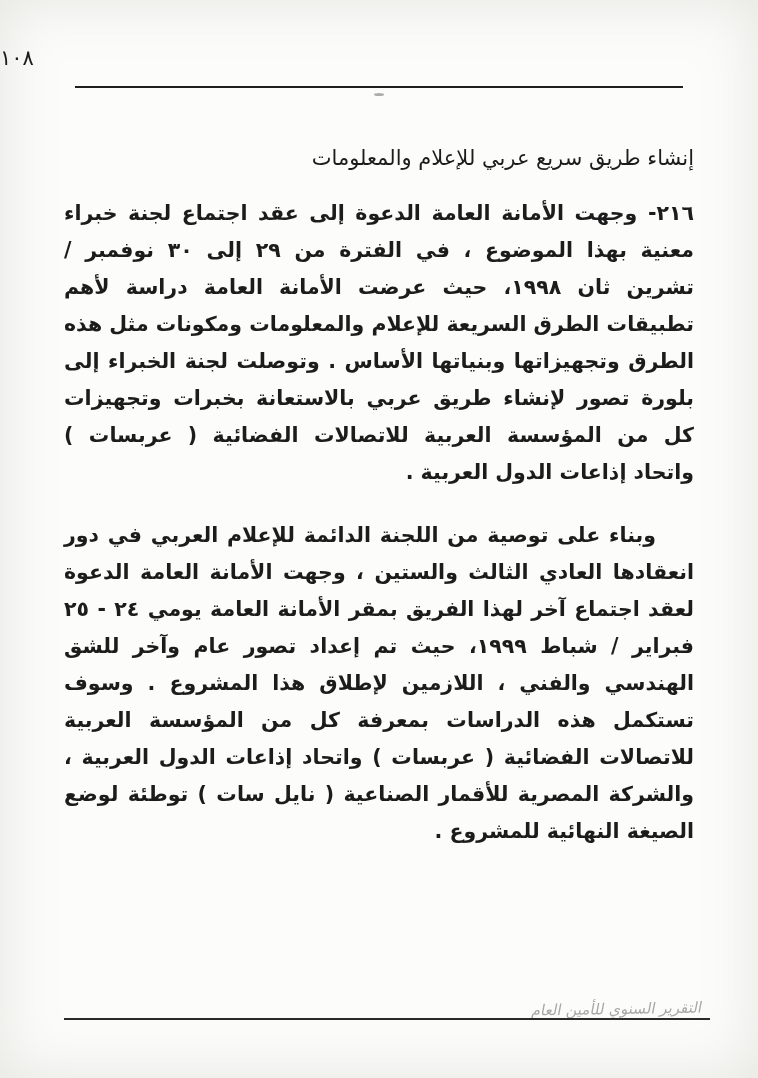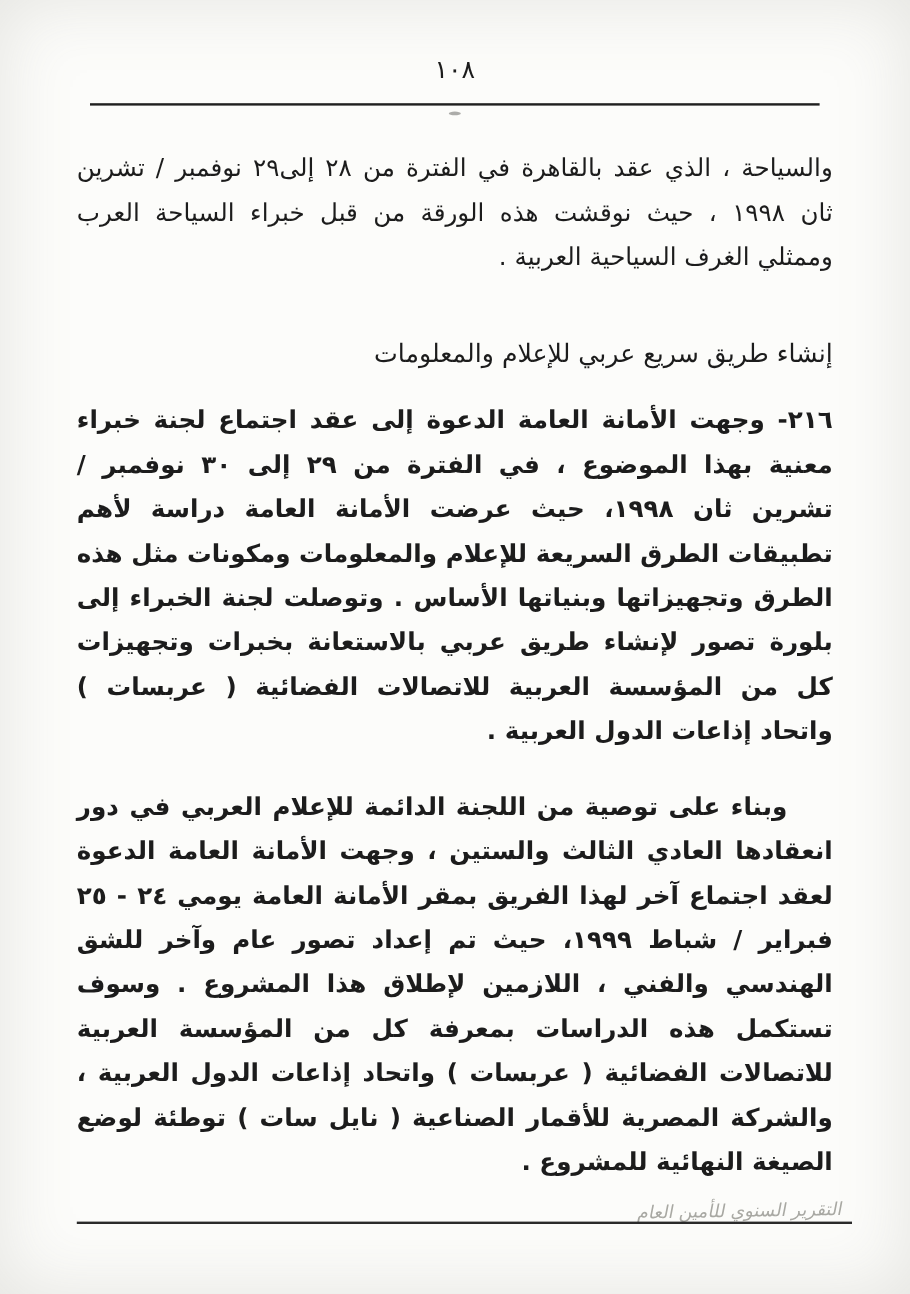--- a/index.html
+++ b/index.html
@@ -15,21 +15,21 @@
     overflow: hidden;
     position: relative;
     box-shadow: inset 0 0 60px rgba(120,120,110,0.18);
   }
   .page {
     position: relative;
     width: 100%;
     height: 100%;
   }
   .page-number {
-    text-align: center;
+    text-align: left;
     padding-top: 46px;
     font-size: 21px;
     letter-spacing: 10px;
     direction: rtl;
   }
   .top-rule {
     width: 608px;
     margin: 16px auto 0 auto;
     border: none;
     border-top: 2px solid #1f1f1f;
@@ -102,21 +102,20 @@
 <div class="page">
 
   <div class="page-number">١٠٨</div>
 
   <hr class="top-rule">
 
   <div class="scan-artifact"></div>
 
   <div class="content">
 
-    <p class="para-1">والسياحة ، الذي عقد بالقاهرة في الفترة من ٢٨ إلى٢٩ نوفمبر / تشرين ثان ١٩٩٨ ، حيث نوقشت هذه الورقة من قبل خبراء السياحة العرب وممثلي الغرف السياحية العربية .</p>
 
     <div class="section-heading">إنشاء طريق سريع عربي للإعلام والمعلومات</div>
 
     <p class="para-2">٢١٦- وجهت الأمانة العامة الدعوة إلى عقد اجتماع لجنة خبراء معنية بهذا الموضوع ، في الفترة من ٢٩ إلى ٣٠ نوفمبر / تشرين ثان ١٩٩٨، حيث عرضت الأمانة العامة دراسة لأهم تطبيقات الطرق السريعة للإعلام والمعلومات ومكونات مثل هذه الطرق وتجهيزاتها وبنياتها الأساس . وتوصلت لجنة الخبراء إلى بلورة تصور لإنشاء طريق عربي بالاستعانة بخبرات وتجهيزات كل من المؤسسة العربية للاتصالات الفضائية ( عربسات ) واتحاد إذاعات الدول العربية .</p>
 
     <p class="para-3">وبناء على توصية من اللجنة الدائمة للإعلام العربي في دور انعقادها العادي الثالث والستين ، وجهت الأمانة العامة الدعوة لعقد اجتماع آخر لهذا الفريق بمقر الأمانة العامة يومي ٢٤ - ٢٥ فبراير / شباط ١٩٩٩، حيث تم إعداد تصور عام وآخر للشق الهندسي والفني ، اللازمين لإطلاق هذا المشروع . وسوف تستكمل هذه الدراسات بمعرفة كل من المؤسسة العربية للاتصالات الفضائية ( عربسات ) واتحاد إذاعات الدول العربية ، والشركة المصرية للأقمار الصناعية ( نايل سات ) توطئة لوضع الصيغة النهائية للمشروع .</p>
 
   </div>
 
   <div class="footer">

